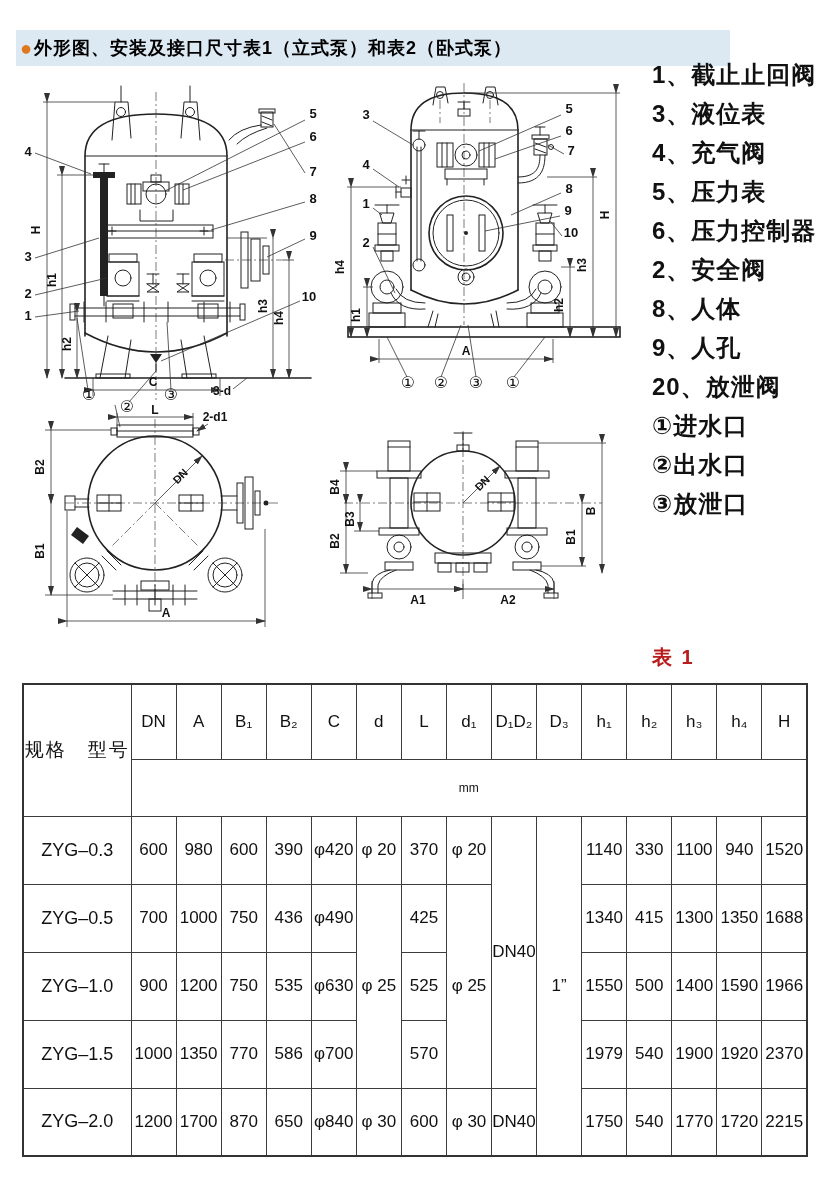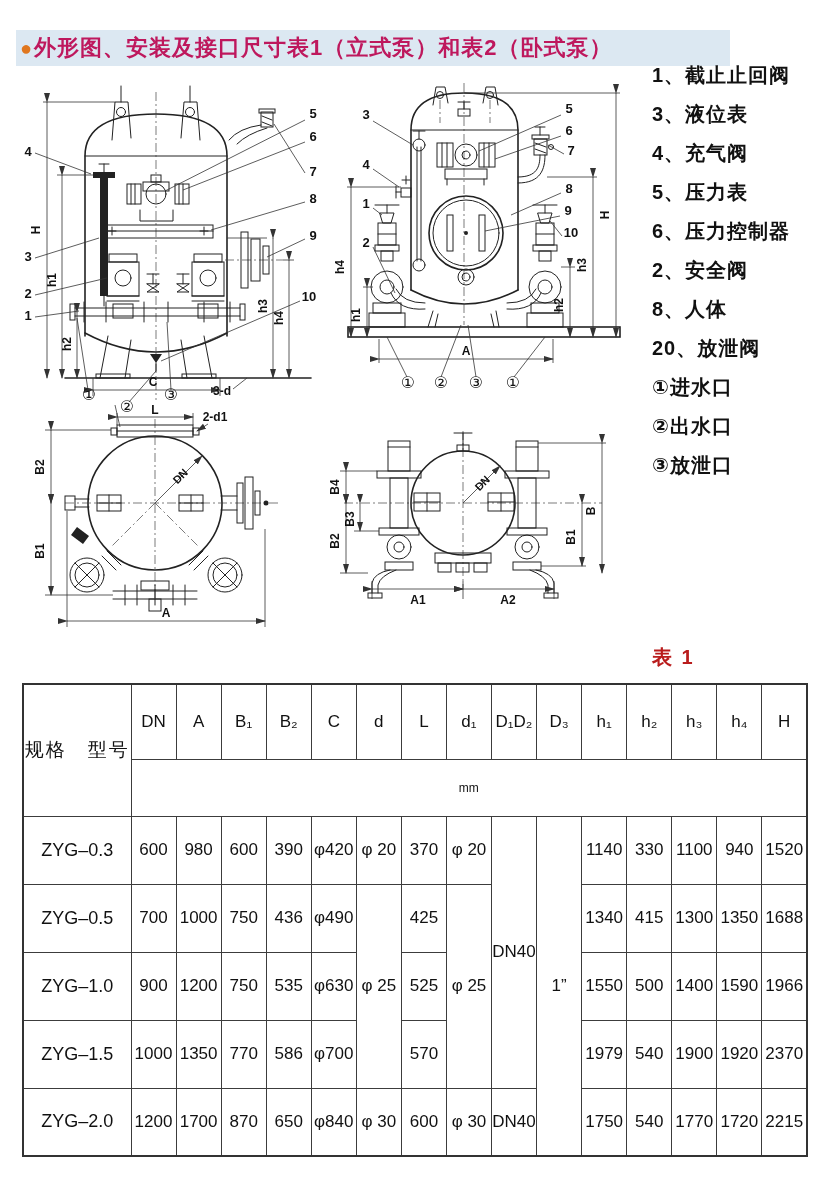--- a/index.html
+++ b/index.html
@@ -3,24 +3,24 @@
 <meta charset="utf-8">
 <style>
   html,body{margin:0;padding:0;}
   body{width:830px;height:1179px;position:relative;background:#ffffff;
        font-family:"Liberation Sans","DejaVu Sans",sans-serif;color:#111;}
   .abs{position:absolute;}
   
   .title-strip{left:16px;top:30px;width:714px;height:36px;background:#dce8f2;
                display:flex;align-items:center;padding-left:4px;box-sizing:border-box;}
   .title-bullet{color:#e0771f;font-size:20px;margin-right:2px;line-height:1;}
-  .title-text{color:#be185d;font-size:22px;font-weight:bold;letter-spacing:1px;white-space:nowrap;}
+  .title-text{color:#000000;font-size:18px;font-weight:bold;letter-spacing:1px;white-space:nowrap;}
   
   .legend{left:652px;top:62px;width:178px;}
-  .legend-item{font-size:20px;font-weight:600;letter-spacing:1px;height:26px;line-height:26px;
+  .legend-item{font-size:24px;font-weight:600;letter-spacing:1px;height:26px;line-height:26px;
                margin-bottom:13px;white-space:nowrap;}
   .legend-ports{margin-top:8px;}
   
   .tbl-label{left:652px;top:644px;font-size:20px;font-weight:bold;color:#b91c1c;letter-spacing:2px;}
   
   .dim-table{left:22px;top:683px;}
   table{border-collapse:collapse;table-layout:fixed;width:786px;border:2px solid #333;}
   td{border:1.4px solid #3c3c3c;text-align:center;vertical-align:middle;padding:0;
      font-size:17px;overflow:hidden;white-space:nowrap;}
   col.c0{width:108px;}
@@ -460,20 +460,21 @@
 </svg>
 
 <div class="abs legend">
   <div class="legend-item">1、截止止回阀</div>
   <div class="legend-item">3、液位表</div>
   <div class="legend-item">4、充气阀</div>
   <div class="legend-item">5、压力表</div>
   <div class="legend-item">6、压力控制器</div>
   <div class="legend-item">2、安全阀</div>
   <div class="legend-item">8、人体</div>
+  <div class="legend-item">9、人孔</div>
   <div class="legend-item">20、放泄阀</div>
   <div class="legend-ports">
     <div class="legend-item">①进水口</div>
     <div class="legend-item">②出水口</div>
     <div class="legend-item">③放泄口</div>
   </div>
 </div>
 
 <div class="abs tbl-label">表 1</div>
 

